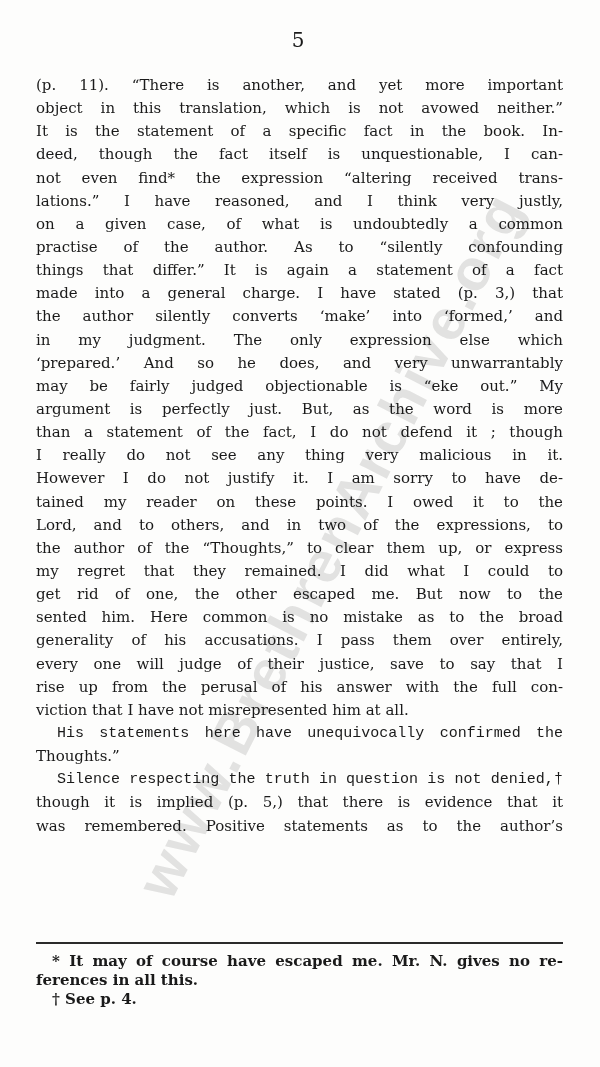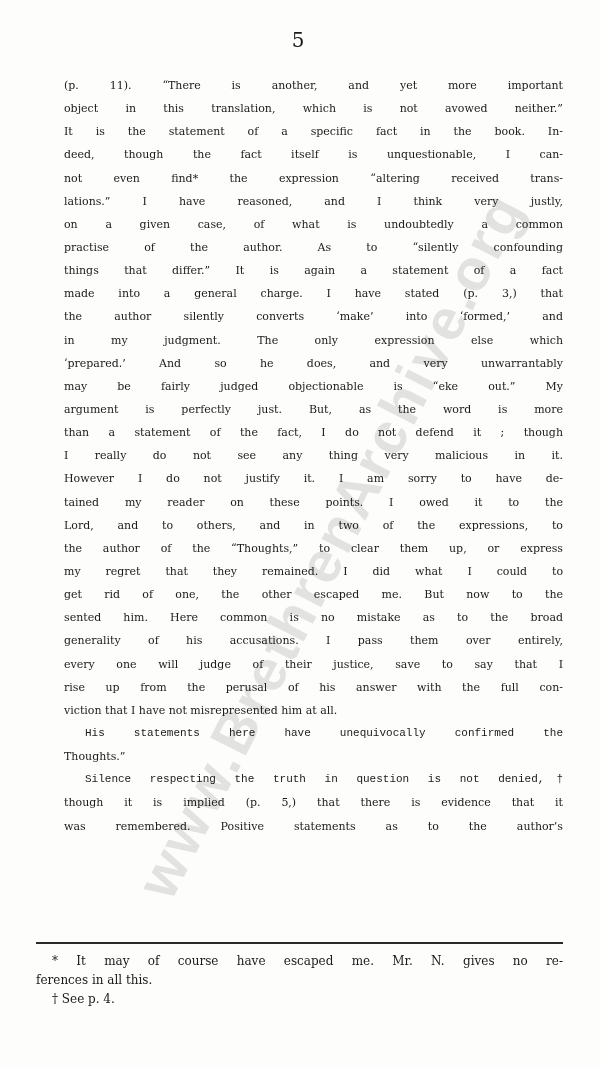--- a/index.html
+++ b/index.html
@@ -40,26 +40,25 @@
     z-index: 1;
   }
   .body-text {
     position: absolute;
     left: 36px;
     top: 74px;
     width: 527px;
     z-index: 1;
   }
   .line {
-    font-size: 11px;
+    font-size: 15px;
     line-height: 23.15px;
     height: 23.15px;
     text-align: justify;
     white-space: normal;
-    margin-left: 28px;
   }
   .line.just { text-align-last: justify; }
   .line.left { text-align-last: left; }
   .line.indent { text-indent: 21px; font-family: Liberation Mono, monospace; }
   .fnrule {
     position: absolute;
     left: 36px;
     top: 942px;
     width: 527px;
     height: 0;
@@ -67,24 +66,25 @@
     z-index: 1;
   }
   .footnotes {
     position: absolute;
     left: 36px;
     top: 952px;
     width: 527px;
     z-index: 1;
   }
   .fnline {
-    font-size: 12px;
+    font-size: 15px;
     line-height: 19px;
     height: 19px;
     text-align: justify;
+    font-weight: bold;
   }
   .fnline.just { text-align-last: justify; }
   .fnline.left { text-align-last: left; }
   .fnline.indent { text-indent: 16px; }
 </style>
 </head>
 <body>
 
 <div class="page">
   <div class="watermark">www.BrethrenArchive.org</div>

